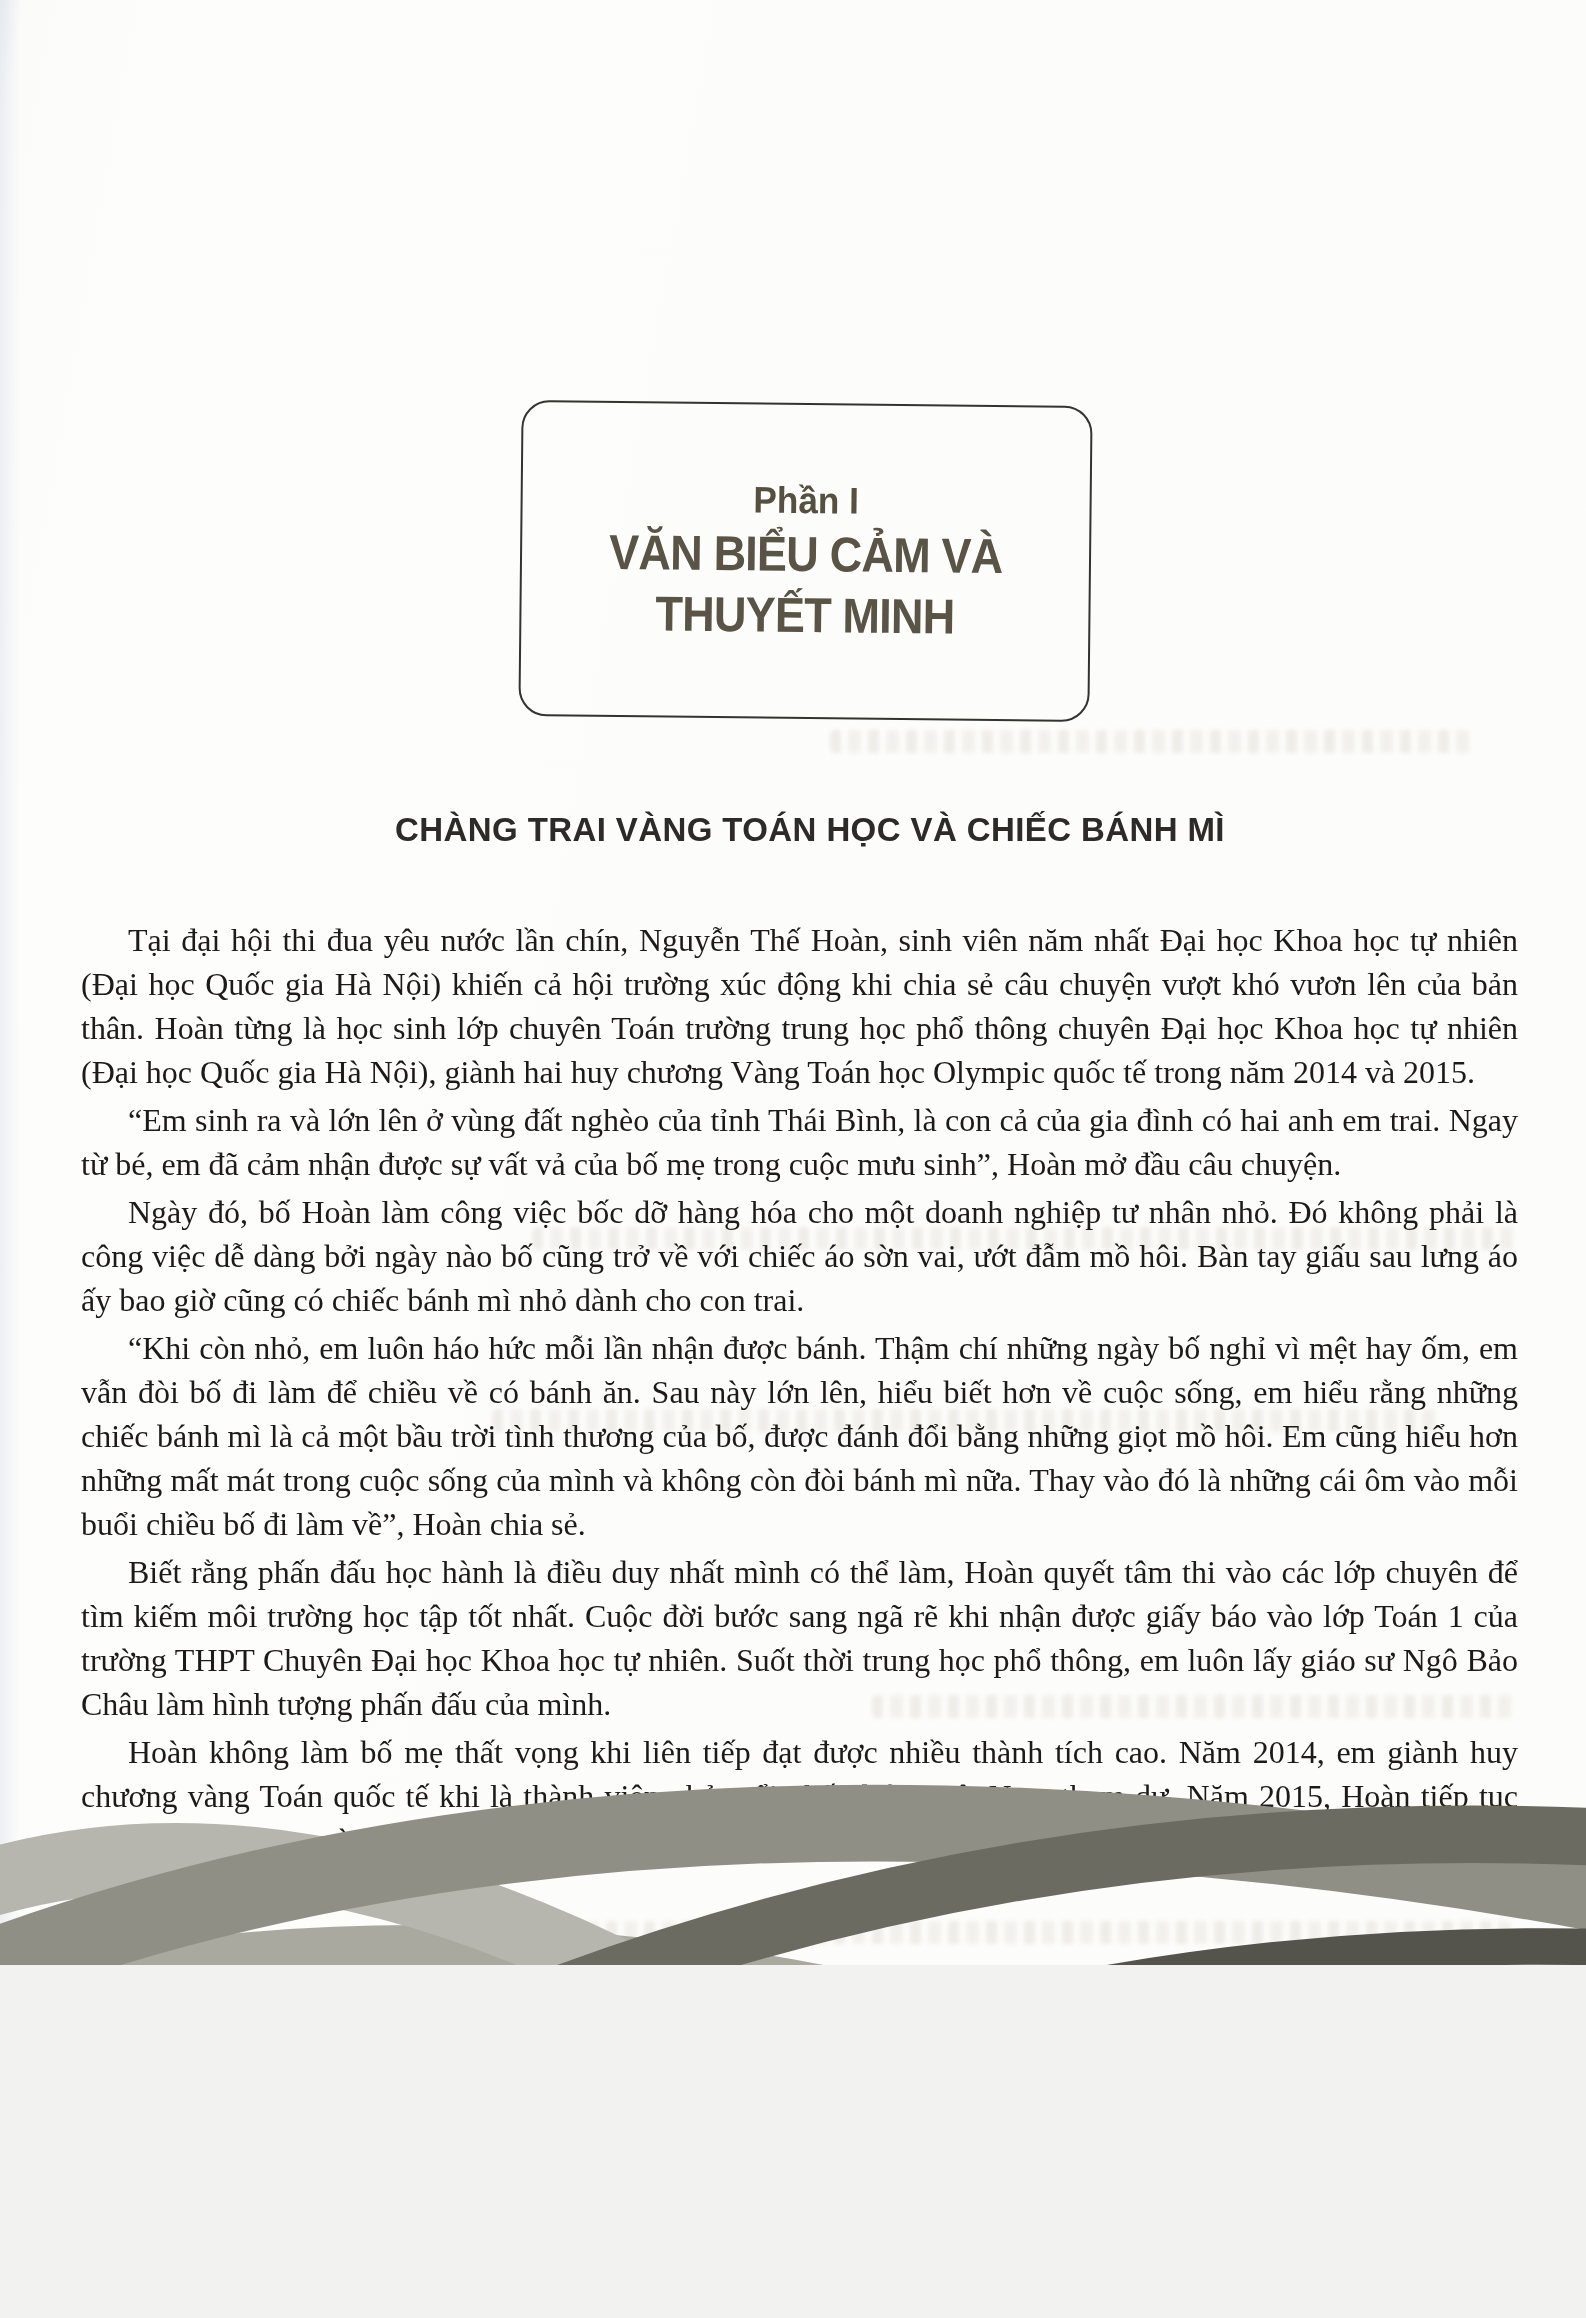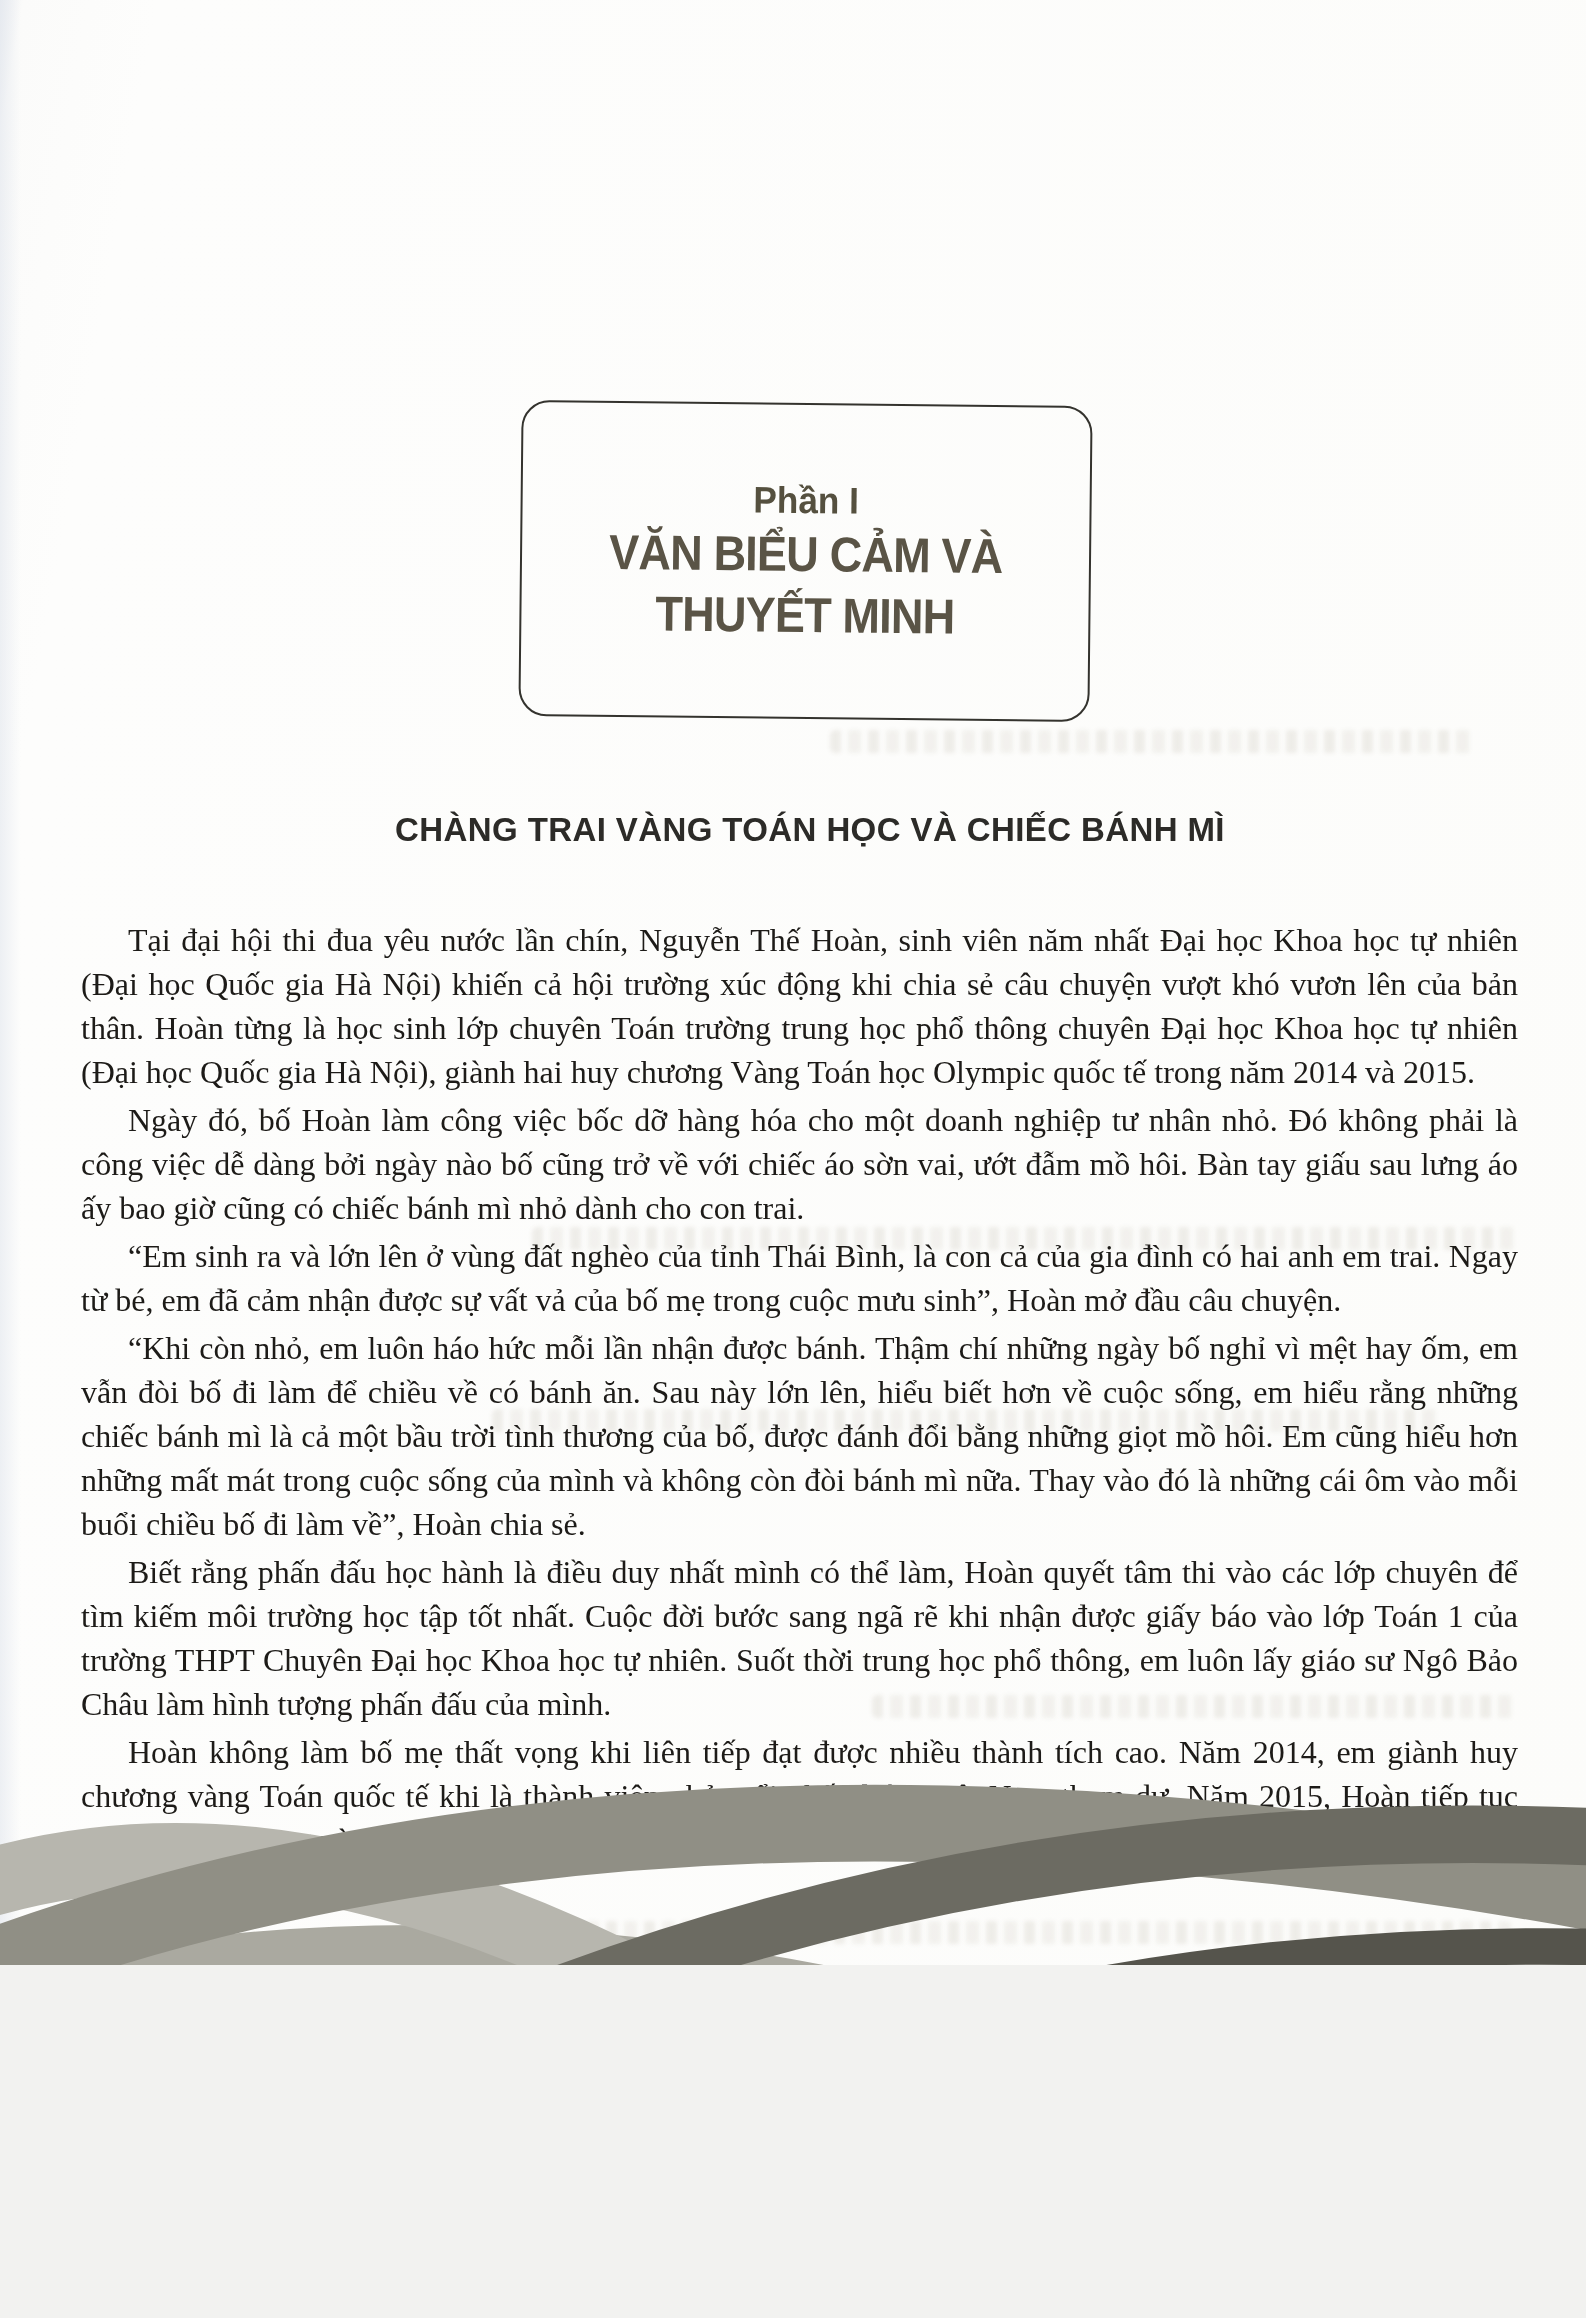--- a/index.html
+++ b/index.html
@@ -94,22 +94,22 @@
   <div class="ghost g4"></div>
   <div class="ghost g5"></div>
   <div class="ghost g6"></div>
 
   <h1 class="article-title">
     <div>CHÀNG TRAI VÀNG TOÁN HỌC VÀ CHIẾC BÁNH MÌ</div>
   </h1>
 
   <div class="article-body">
       <p>Tại đại hội thi đua yêu nước lần chín, Nguyễn Thế Hoàn, sinh viên năm nhất Đại học Khoa học tự nhiên (Đại học Quốc gia Hà Nội) khiến cả hội trường xúc động khi chia sẻ câu chuyện vượt khó vươn lên của bản thân. Hoàn từng là học sinh lớp chuyên Toán trường trung học phổ thông chuyên Đại học Khoa học tự nhiên (Đại học Quốc gia Hà Nội), giành hai huy chương Vàng Toán học Olympic quốc tế trong năm 2014 và 2015.</p>
+      <p>“Em sinh ra và lớn lên ở vùng đất nghèo của tỉnh Thái Bình, là con cả của gia đình có hai anh em trai. Ngay từ bé, em đã cảm nhận được sự vất vả của bố mẹ trong cuộc mưu sinh”, Hoàn mở đầu câu chuyện.</p>
       <p>Ngày đó, bố Hoàn làm công việc bốc dỡ hàng hóa cho một doanh nghiệp tư nhân nhỏ. Đó không phải là công việc dễ dàng bởi ngày nào bố cũng trở về với chiếc áo sờn vai, ướt đẫm mồ hôi. Bàn tay giấu sau lưng áo ấy bao giờ cũng có chiếc bánh mì nhỏ dành cho con trai.</p>
-      <p>“Em sinh ra và lớn lên ở vùng đất nghèo của tỉnh Thái Bình, là con cả của gia đình có hai anh em trai. Ngay từ bé, em đã cảm nhận được sự vất vả của bố mẹ trong cuộc mưu sinh”, Hoàn mở đầu câu chuyện.</p>
       <p>“Khi còn nhỏ, em luôn háo hức mỗi lần nhận được bánh. Thậm chí những ngày bố nghỉ vì mệt hay ốm, em vẫn đòi bố đi làm để chiều về có bánh ăn. Sau này lớn lên, hiểu biết hơn về cuộc sống, em hiểu rằng những chiếc bánh mì là cả một bầu trời tình thương của bố, được đánh đổi bằng những giọt mồ hôi. Em cũng hiểu hơn những mất mát trong cuộc sống của mình và không còn đòi bánh mì nữa. Thay vào đó là những cái ôm vào mỗi buổi chiều bố đi làm về”, Hoàn chia sẻ.</p>
       <p>Biết rằng phấn đấu học hành là điều duy nhất mình có thể làm, Hoàn quyết tâm thi vào các lớp chuyên để tìm kiếm môi trường học tập tốt nhất. Cuộc đời bước sang ngã rẽ khi nhận được giấy báo vào lớp Toán 1 của trường THPT Chuyên Đại học Khoa học tự nhiên. Suốt thời trung học phổ thông, em luôn lấy giáo sư Ngô Bảo Châu làm hình tượng phấn đấu của mình.</p>
       <p>Hoàn không làm bố mẹ thất vọng khi liên tiếp đạt được nhiều thành tích cao. Năm 2014, em giành huy chương vàng Toán quốc tế khi là thành viên nhỏ tuổi nhất đoàn Việt Nam tham dự. Năm 2015, Hoàn tiếp tục giành huy chương vàng thứ hai với số điểm cao hơn năm trước.</p>
     </div>
 
   <div class="page-number">5</div>
 
   <svg class="swoosh" viewBox="0 0 1820 320" preserveAspectRatio="none" aria-hidden="true">
     <path d="M -150 430 Q 500 215 1300 470" fill="none" stroke="#aaa9a0" stroke-width="115"></path>
     <path d="M -120 265 Q 255 95 740 345" fill="none" stroke="#b7b6ae" stroke-width="78"></path>

